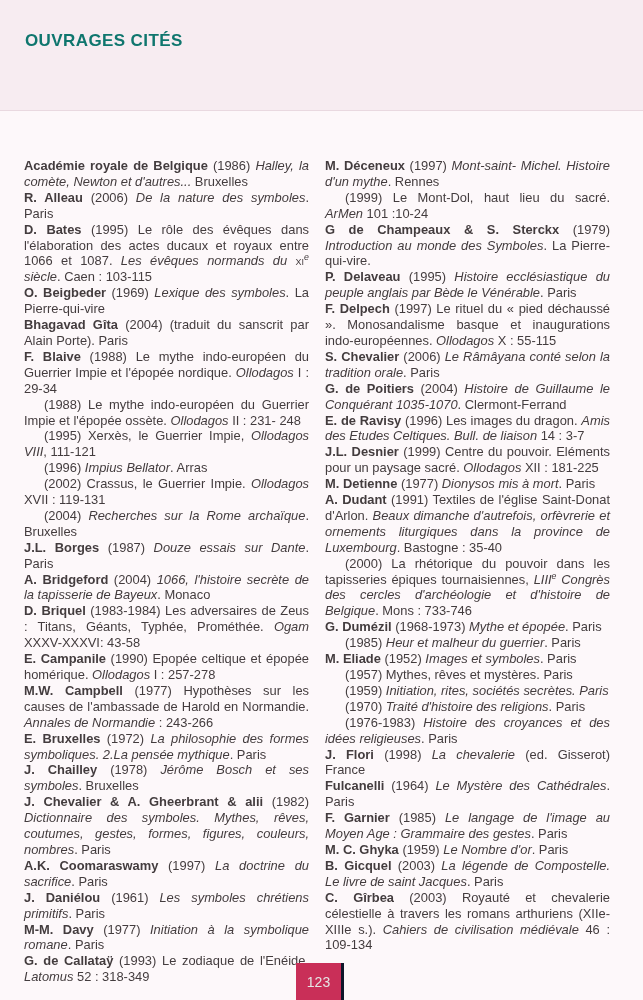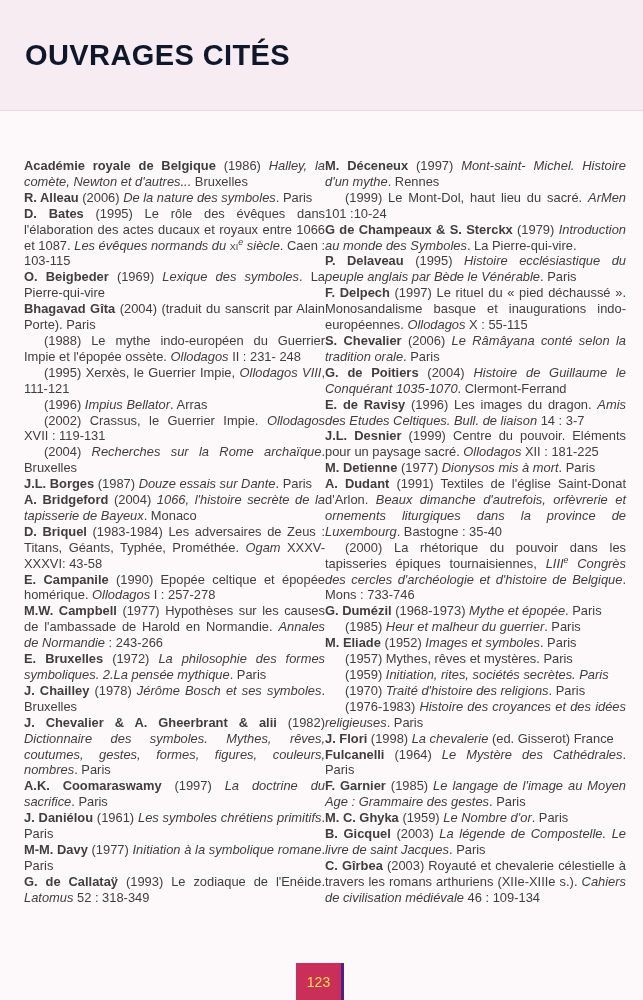--- a/index.html
+++ b/index.html
@@ -8,55 +8,56 @@
     background:#fdf8fa;
     font-family:"Liberation Sans","DejaVu Sans",sans-serif;
     color:#433c3e;
   }
   .header-band{
     position:absolute;top:0;left:0;width:643px;height:110px;
     background:#f7ecf1;border-bottom:1px solid #e9d9e0;
   }
   .page-title{
     position:absolute;top:20px;left:25px;
-    font-size:29px;font-weight:600;letter-spacing:0.4px;
-    color:#0f172a;
+    font-size:17px;font-weight:600;letter-spacing:0.4px;
+    color:#0f766e;
   }
   .content{
-    position:absolute;top:158px;left:24px;right:17px;
-    display:flex;gap:0;
+    position:absolute;top:158px;left:24px;right:33px;
+    display:flex;gap:16px;
   }
   .column{flex:1;min-width:0;font-size:12.9px;line-height:15.9px;}
   .entry{margin:0;text-align:justify;}
   .entry.cont{text-indent:1.55em;}
   .sg-b{font-weight:bold;}
   .sg-i{font-style:italic;}
   .sg-isc{font-variant:small-caps;}
   .sg-isup{font-style:italic;vertical-align:super;font-size:0.68em;line-height:0;}
   .sg-n{}
   .page-badge{
     position:absolute;left:296px;bottom:0;width:45px;height:37px;
-    background:#c92f58;border-right:3px solid #4c1d95;
-    color:#fde047;font-size:14px;
+    background:#c92f58;border-right:3px solid #0f172a;
+    color:#e5e5e5;font-size:14px;
     display:flex;align-items:center;justify-content:center;
   }
 </style>
 </head>
 <body>
 
 <div class="header-band"></div>
 <h1 class="page-title">OUVRAGES CITÉS</h1>
 
 <div class="content">
   <div class="column">
       <p class="entry"><span class="sg-b">Académie royale de Belgique</span><span class="sg-n"> (1986) </span><span class="sg-i">Halley, la comète, Newton et d'autres...</span><span class="sg-n"> Bruxelles</span></p>
       <p class="entry"><span class="sg-b">R. Alleau</span><span class="sg-n"> (2006) </span><span class="sg-i">De la nature des symboles</span><span class="sg-n">. Paris</span></p>
       <p class="entry"><span class="sg-b">D. Bates</span><span class="sg-n"> (1995) Le rôle des évêques dans l'élaboration des actes ducaux et royaux entre 1066 et 1087. </span><span class="sg-i">Les évêques normands du </span><span class="sg-isc">xi</span><span class="sg-isup">e</span><span class="sg-i"> siècle</span><span class="sg-n">. Caen : 103-115</span></p>
       <p class="entry"><span class="sg-b">O. Beigbeder</span><span class="sg-n"> (1969) </span><span class="sg-i">Lexique des symboles</span><span class="sg-n">. La Pierre-qui-vire</span></p>
       <p class="entry"><span class="sg-b">Bhagavad Gîta</span><span class="sg-n"> (2004) (traduit du sanscrit par Alain Porte). Paris</span></p>
+      <p class="entry"><span class="sg-b">F. Blaive</span><span class="sg-n"> (1988) Le mythe indo-européen du Guerrier Impie et l'épopée nordique. </span><span class="sg-i">Ollodagos</span><span class="sg-n"> I : 29-34</span></p>
       <p class="entry cont"><span class="sg-n">(1988) Le mythe indo-européen du Guerrier Impie et l'épopée ossète. </span><span class="sg-i">Ollodagos</span><span class="sg-n"> II : 231- 248</span></p>
       <p class="entry cont"><span class="sg-n">(1995) Xerxès, le Guerrier Impie, </span><span class="sg-i">Ollodagos VIII</span><span class="sg-n">, 111-121</span></p>
       <p class="entry cont"><span class="sg-n">(1996) </span><span class="sg-i">Impius Bellator</span><span class="sg-n">. Arras</span></p>
       <p class="entry cont"><span class="sg-n">(2002) Crassus, le Guerrier Impie. </span><span class="sg-i">Ollodagos</span><span class="sg-n"> XVII : 119-131</span></p>
       <p class="entry cont"><span class="sg-n">(2004) </span><span class="sg-i">Recherches sur la Rome archaïque</span><span class="sg-n">. Bruxelles</span></p>
       <p class="entry"><span class="sg-b">J.L. Borges</span><span class="sg-n"> (1987) </span><span class="sg-i">Douze essais sur Dante</span><span class="sg-n">. Paris</span></p>
       <p class="entry"><span class="sg-b">A. Bridgeford</span><span class="sg-n"> (2004) </span><span class="sg-i">1066, l'histoire secrète de la tapisserie de Bayeux</span><span class="sg-n">. Monaco</span></p>
       <p class="entry"><span class="sg-b">D. Briquel</span><span class="sg-n"> (1983-1984) Les adversaires de Zeus : Titans, Géants, Typhée, Prométhée. </span><span class="sg-i">Ogam</span><span class="sg-n"> XXXV-XXXVI: 43-58</span></p>
       <p class="entry"><span class="sg-b">E. Campanile</span><span class="sg-n"> (1990) Epopée celtique et épopée homérique. </span><span class="sg-i">Ollodagos</span><span class="sg-n"> I : 257-278</span></p>
       <p class="entry"><span class="sg-b">M.W. Campbell</span><span class="sg-n"> (1977) Hypothèses sur les causes de l'ambassade de Harold en Normandie. </span><span class="sg-i">Annales de Normandie</span><span class="sg-n"> : 243-266</span></p>

